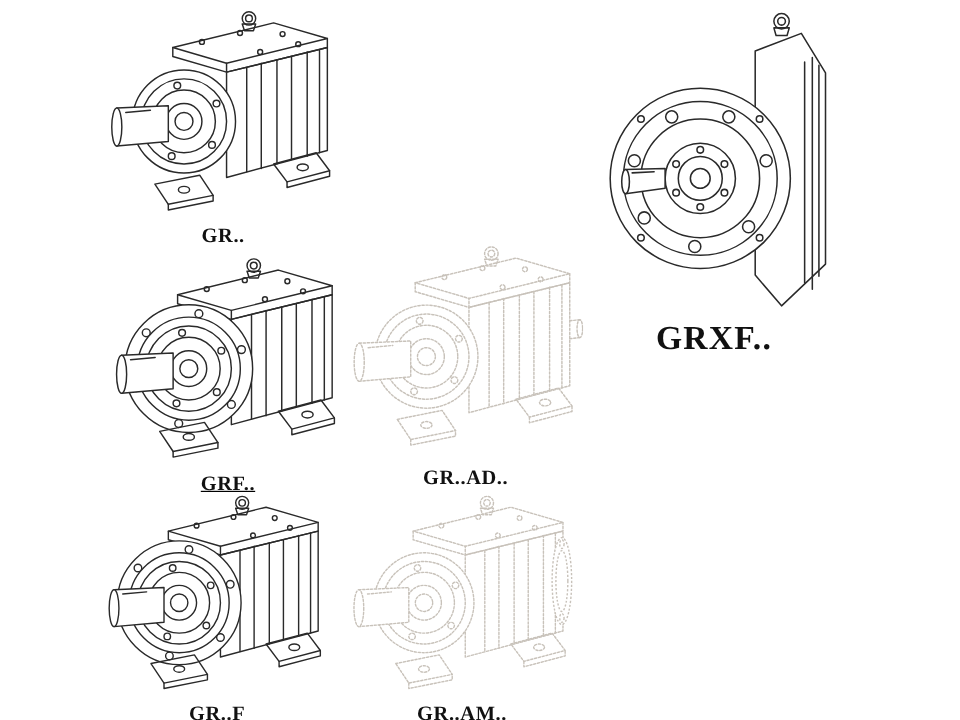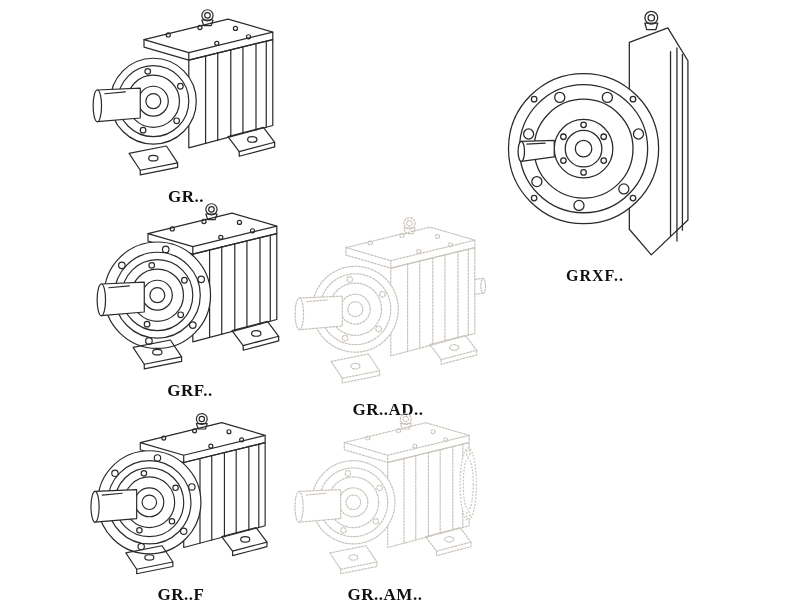--- a/index.html
+++ b/index.html
@@ -24,21 +24,21 @@
     gap:7px;
   }
   .model-label{
     font-family:"Liberation Serif",serif;
     font-weight:bold;
     font-size:17px;
     letter-spacing:0.5px;
     color:var(--label);
     white-space:nowrap;
   }
-  .model-label.big{font-size:16px;letter-spacing:1px;}
+  .model-label.big{font-size:28px;letter-spacing:1px;}
   svg.drawing{color:var(--line);display:block;}
   svg.drawing.ghost{color:var(--ghost);stroke-dasharray:2 1.6;}
 </style>
 </head>
 <body>
 
 <svg style="position:absolute;width:0;height:0;overflow:hidden" aria-hidden="true">
   <defs>
 
     <g id="gbxBody" stroke="currentColor" fill="none" stroke-width="1.3" stroke-linejoin="round" stroke-linecap="round">
@@ -185,30 +185,30 @@
   </div>
 
 
   <div class="cell" style="left:492px;top:4px;">
     <svg class="drawing" width="206" viewBox="0 0 225 280">
       <use href="#gbxB"></use>
     </svg>
     <div class="model-label big">GRXF..</div>
   </div>
 
-  <div class="cell" style="left:92px;top:200px;">
+  <div class="cell" style="left:92px;top:212px;text-decoration:underline;">
     <svg class="drawing" width="196" viewBox="0 0 210 186">
       <use href="#gbxBody"></use>
         <use href="#frontFlange"></use>
         <use href="#gbxFront"></use>
     </svg>
     <div class="model-label">GRF..</div>
   </div>
 
-  <div class="cell" style="left:290px;top:214px;gap:12px;">
+  <div class="cell" style="left:290px;top:202px;gap:12px;">
     <svg class="drawing ghost" width="196" viewBox="0 0 210 186">
       <use href="#gbxBody"></use>
         <use href="#rearStub"></use>
         <use href="#gbxFront"></use>
     </svg>
     <div class="model-label">GR..AD..</div>
   </div>
 
   <div class="cell" style="left:86px;top:410px;">
     <svg class="drawing" width="190" viewBox="0 0 210 186">

